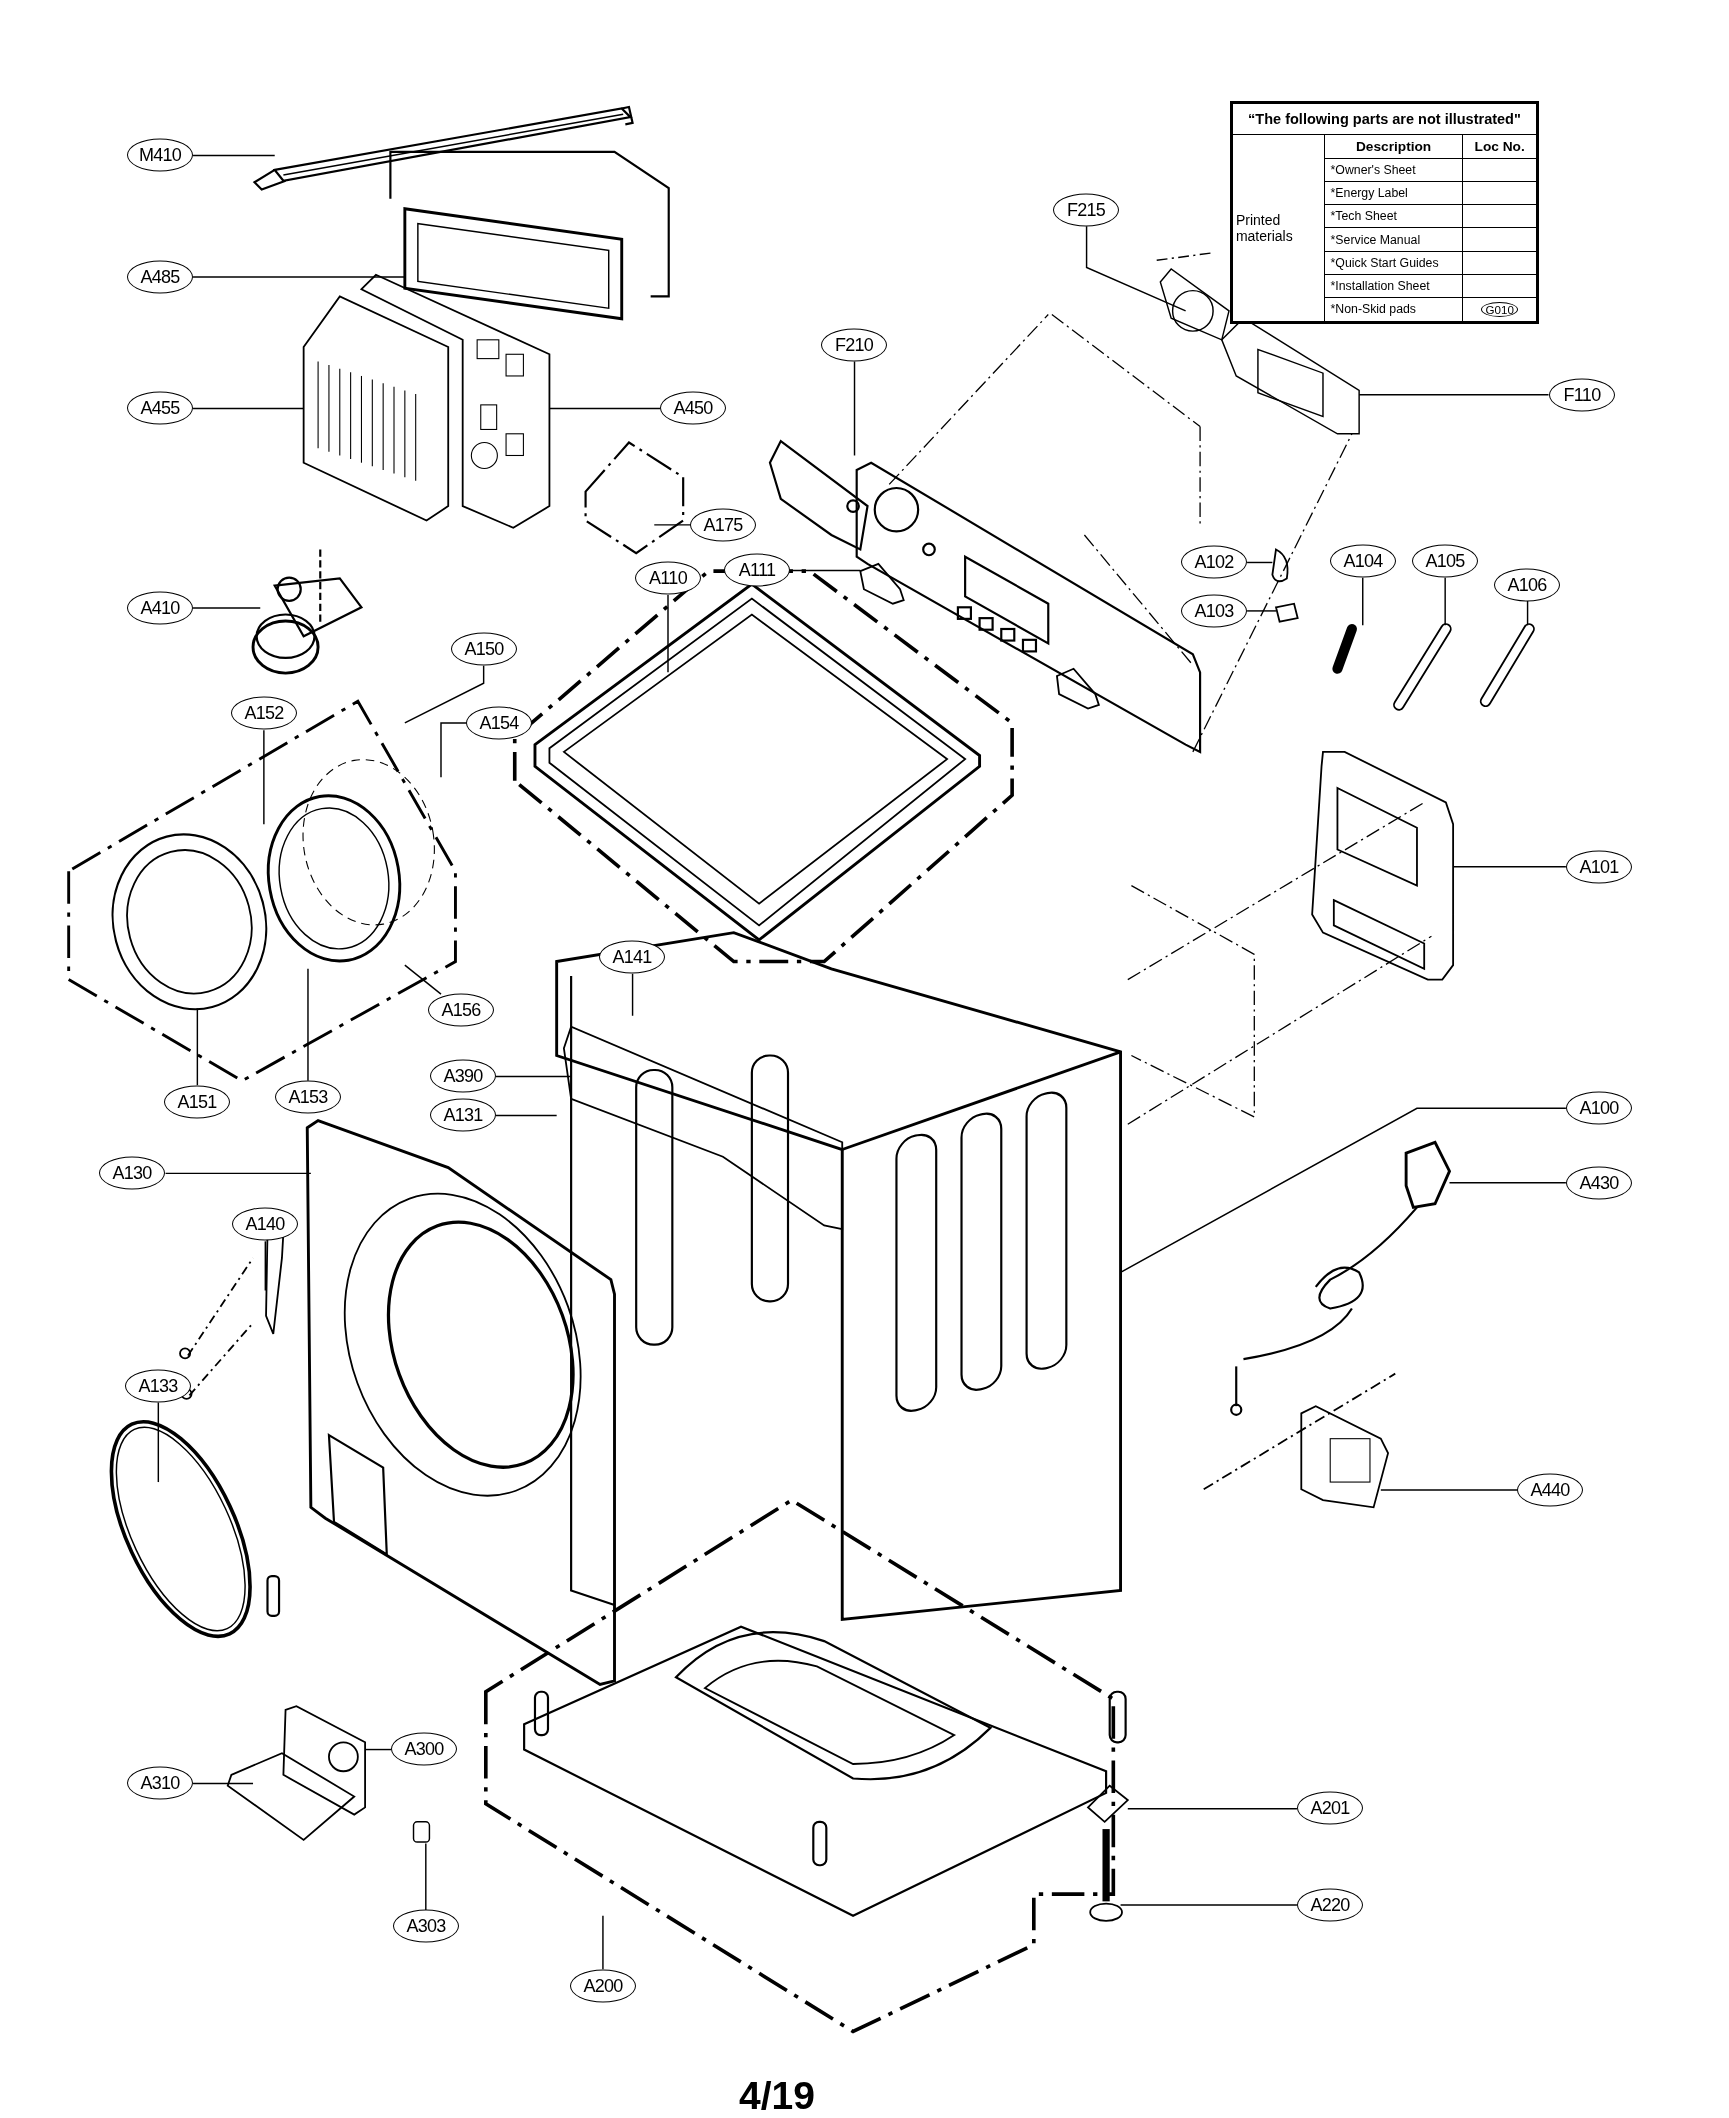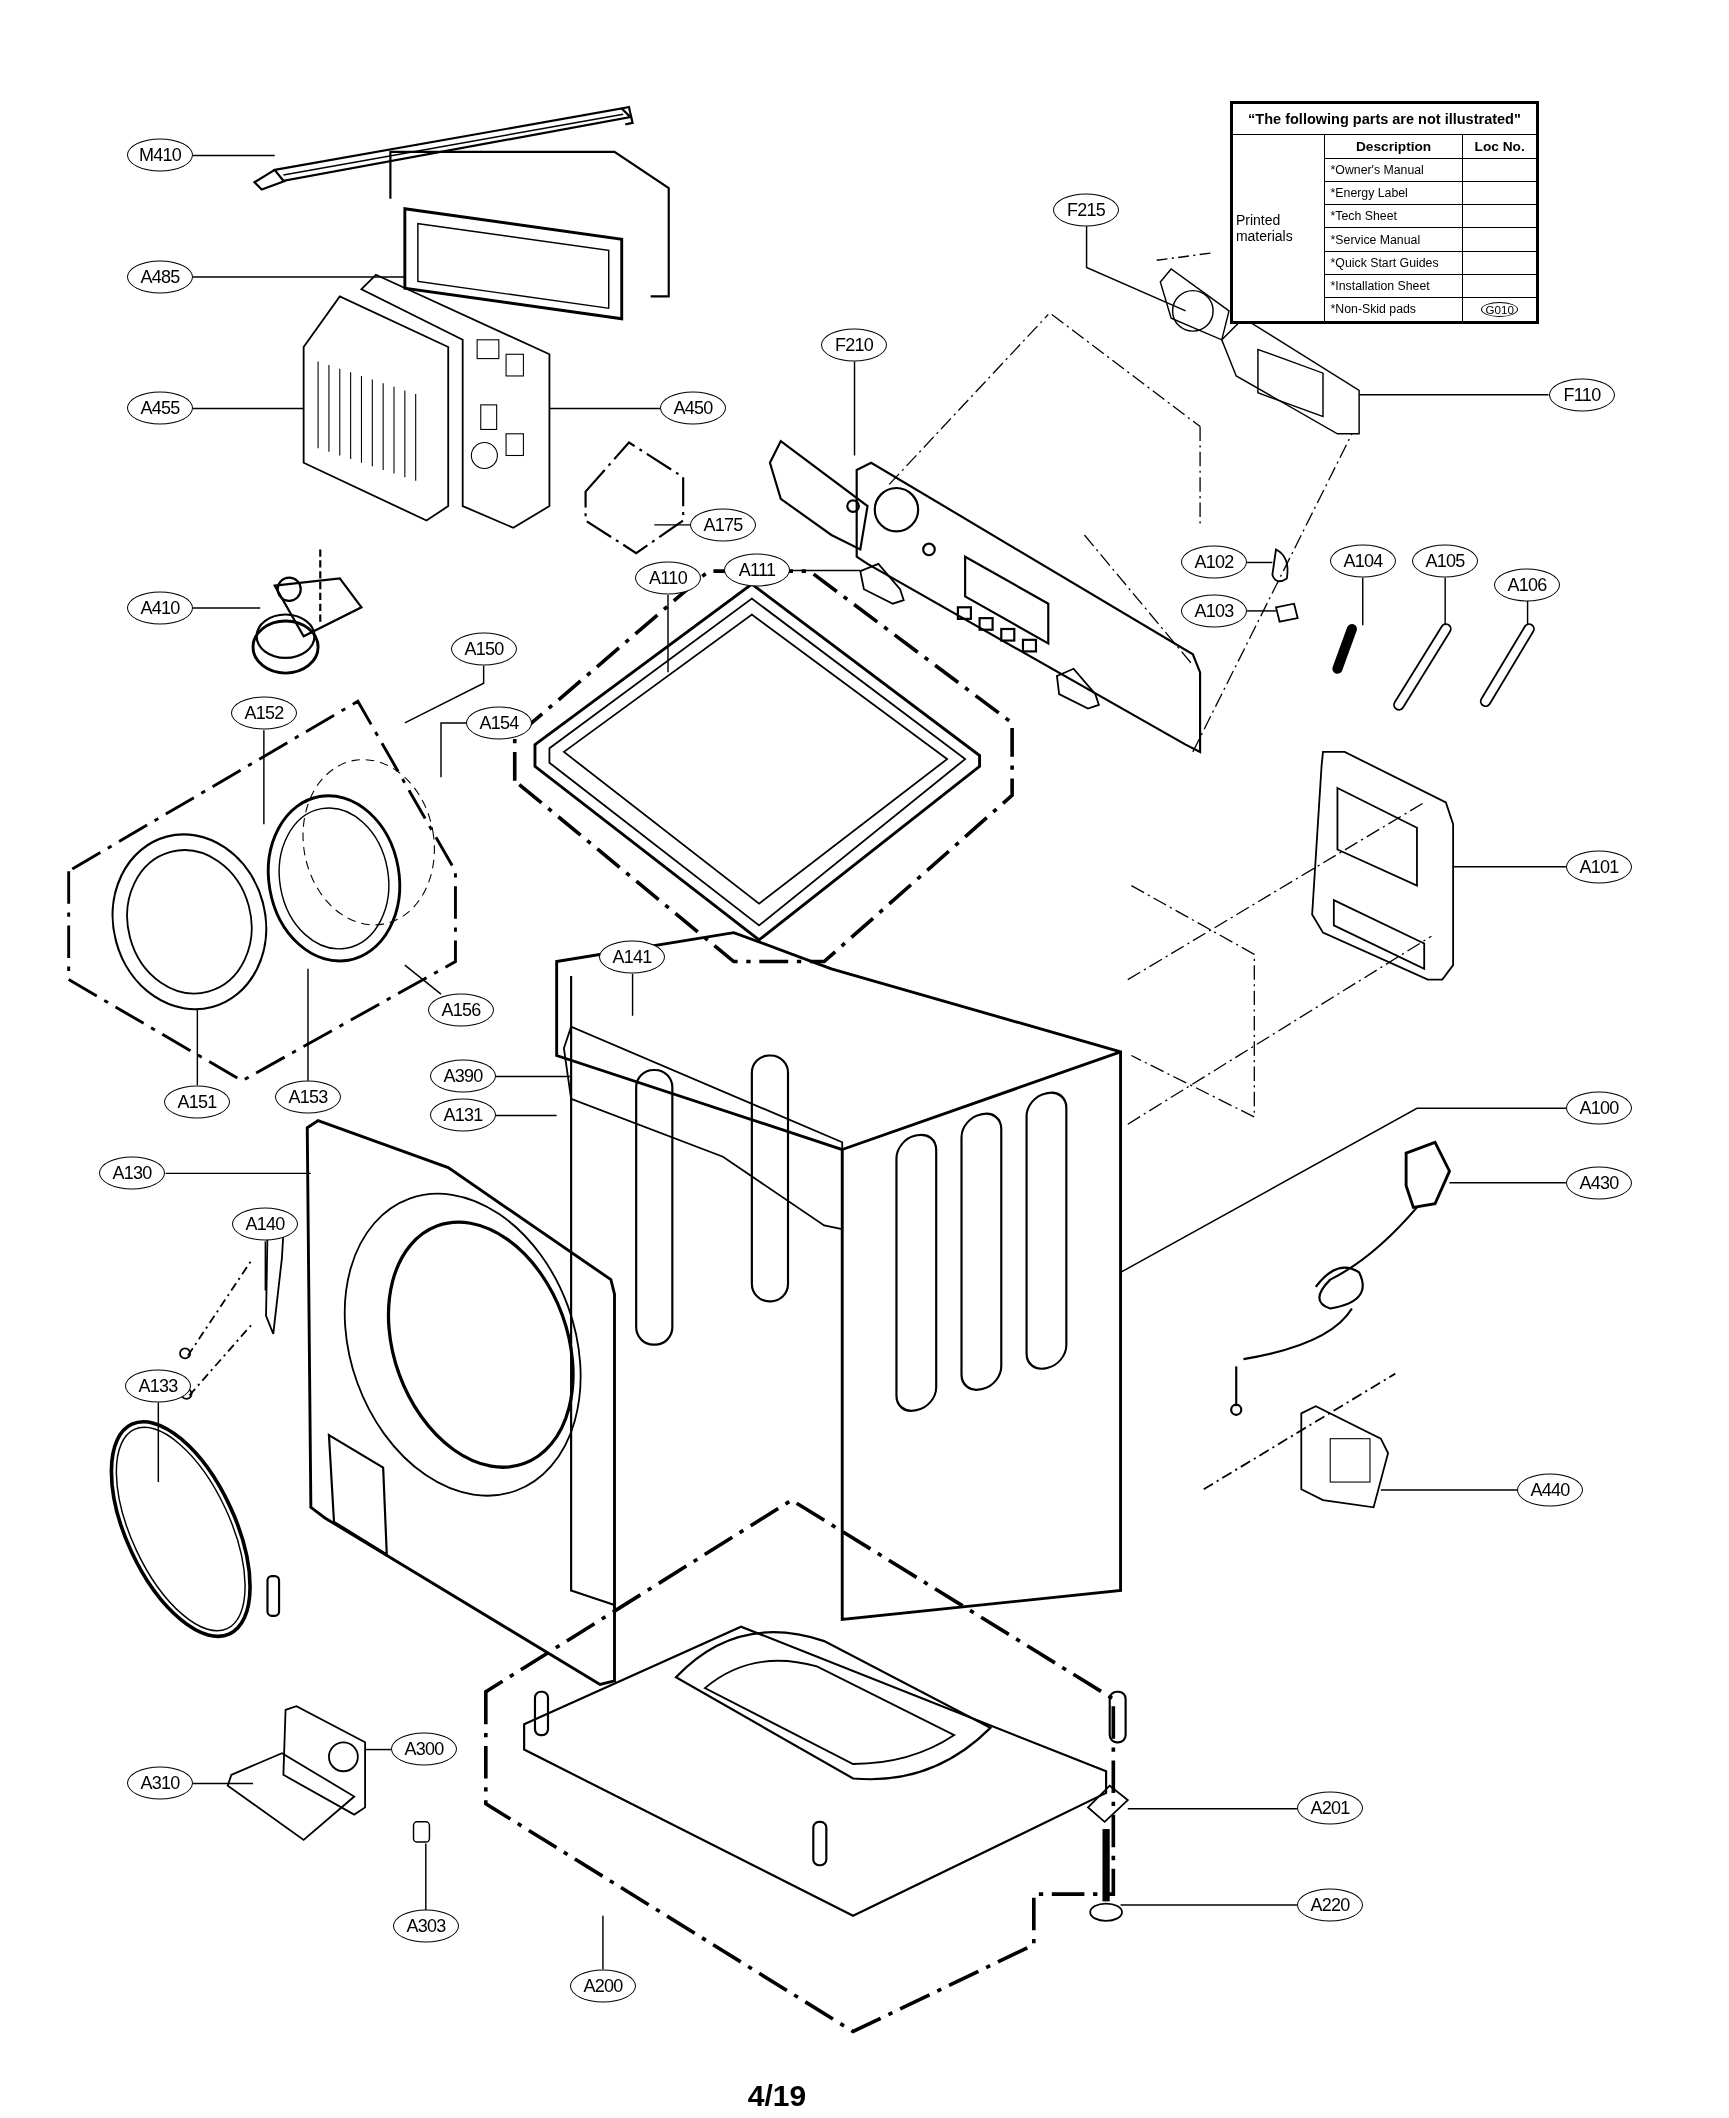--- a/index.html
+++ b/index.html
@@ -1,19 +1,19 @@
 <!DOCTYPE html>
 <html style="font-size:11.6px"><head>
 <meta charset="utf-8">
 <style>
   html,body{margin:0;padding:0;background:#fff;}
   body{width:1730px;height:2119px;position:relative;overflow:hidden;font-family:"Liberation Sans",sans-serif;color:#000;}
   svg.art{position:absolute;left:0;top:0;}
   .callout{position:absolute;height:33px;min-width:66px;padding:0 7.2px;box-sizing:border-box;border:1.8px solid #000;border-radius:50%;background:#fff;display:flex;align-items:center;justify-content:center;font-size:18px;letter-spacing:-0.7px;transform:translate(-50%,-50%);white-space:nowrap;}
-  .page-num{position:absolute;left:777px;top:2096px;transform:translate(-50%,-50%);font-weight:bold;font-size:30px;}
+  .page-num{position:absolute;left:777px;top:2096px;transform:translate(-50%,-50%);font-weight:bold;font-size:39px;}
   table.np{position:absolute;left:1230px;top:101px;border-collapse:collapse;border:3.6px solid #000;font-size:12.3px;background:#fff;}
   table.np td, table.np th{border:1.4px solid #000;padding:1.4px 5.8px;height:19.5px;}
   table.np .title{font-weight:bold;font-size:14.5px;text-align:center;height:27.5px;}
   table.np th{font-weight:bold;font-size:13.7px;}
   table.np .group{font-weight:normal;font-size:14px;width:85px;padding:0 2.9px;}
   table.np .desc{width:126px;}
   table.np .loc{width:61px;text-align:center;}
   .loc-badge{display:inline-block;border:1.1px solid #000;border-radius:50%;padding:0 3.6px;font-size:11.6px;text-align:right;}
 </style>
 </head>
@@ -255,21 +255,21 @@
   <tbody>
       <tr>
         <td class="title" colspan="3">“The following parts are not illustrated"</td>
       </tr>
   <tr>
     <td class="group" rowspan="8">Printed materials</td>
     <th class="desc">Description</th>
     <th class="loc">Loc No.</th>
   </tr>
   <tr>
-        <td class="desc">*Owner's Manual</td>
+        <td class="desc">*Owner's Sheet</td>
         <td class="loc"></td>
       </tr>
   <tr>
         <td class="desc">*Energy Label</td>
         <td class="loc"></td>
       </tr>
   <tr>
         <td class="desc">*Tech Sheet</td>
         <td class="loc"></td>
       </tr>

